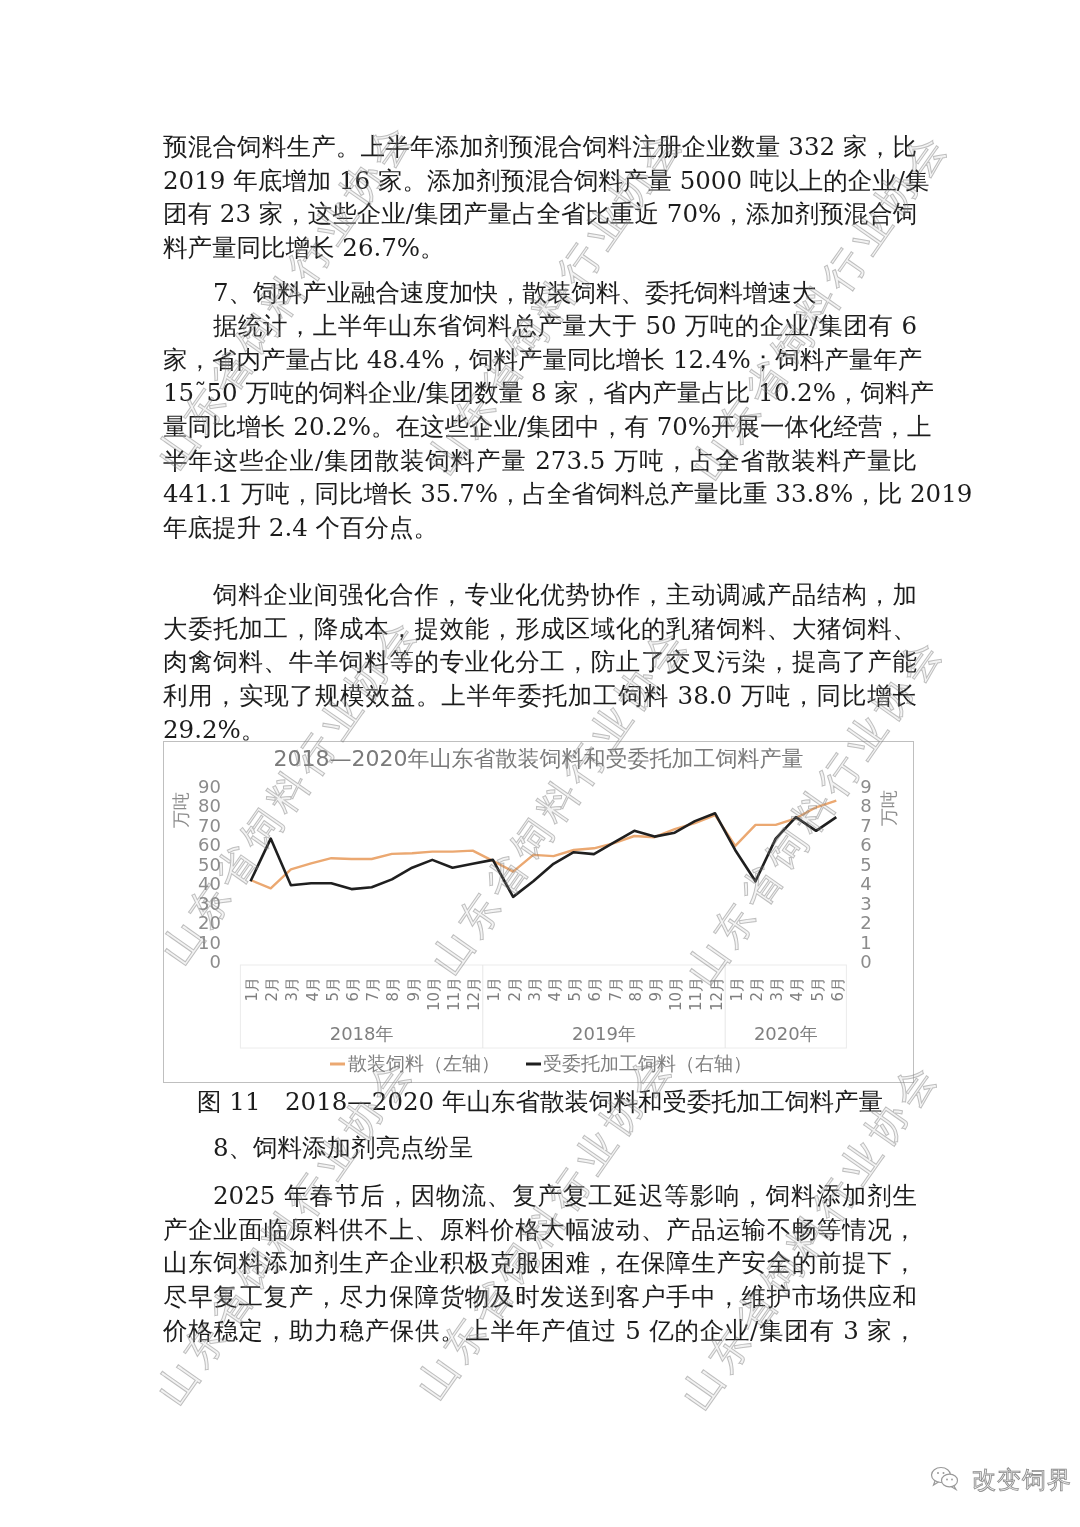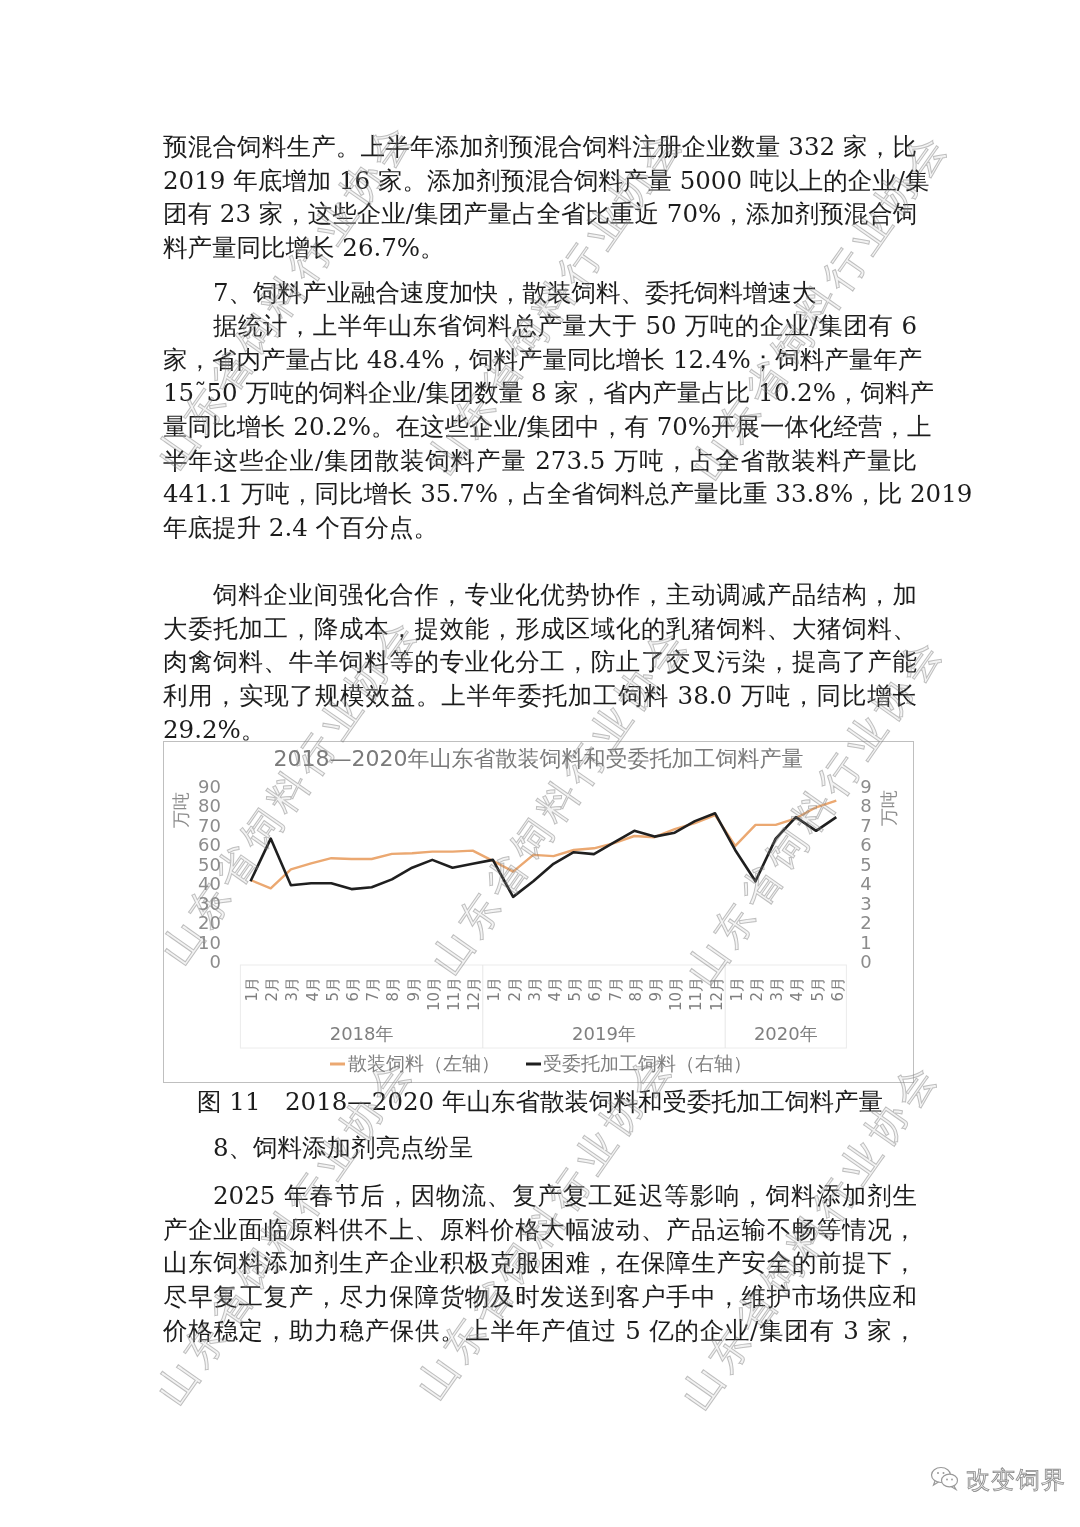--- a/index.html
+++ b/index.html
@@ -31,21 +31,21 @@
   .wm {
     position: absolute; z-index: 10; pointer-events: none; white-space: nowrap;
     font-family: "DejaVu Sans", "Liberation Sans", sans-serif;
     font-size: 40px; letter-spacing: 6px;
     color: rgba(170,170,170,0.14);
     -webkit-text-stroke: 1px rgba(120,120,120,0.45);
     transform: translate(-50%, -50%) rotate(-55deg);
   }
   .footer {
     position: absolute; left: 930px; top: 1464px; height: 32px;
-    display: flex; align-items: center; gap: 6px;
+    display: flex; align-items: center; gap: 12px;
     font-family: "DejaVu Sans", "Liberation Sans", sans-serif;
   }
   .footer .brand {
     font-size: 24px; color: rgba(200,200,200,0.35);
     -webkit-text-stroke: 0.8px #8a8a8a; letter-spacing: 1px;
   }
 </style>
 </head>
 <body>
 

